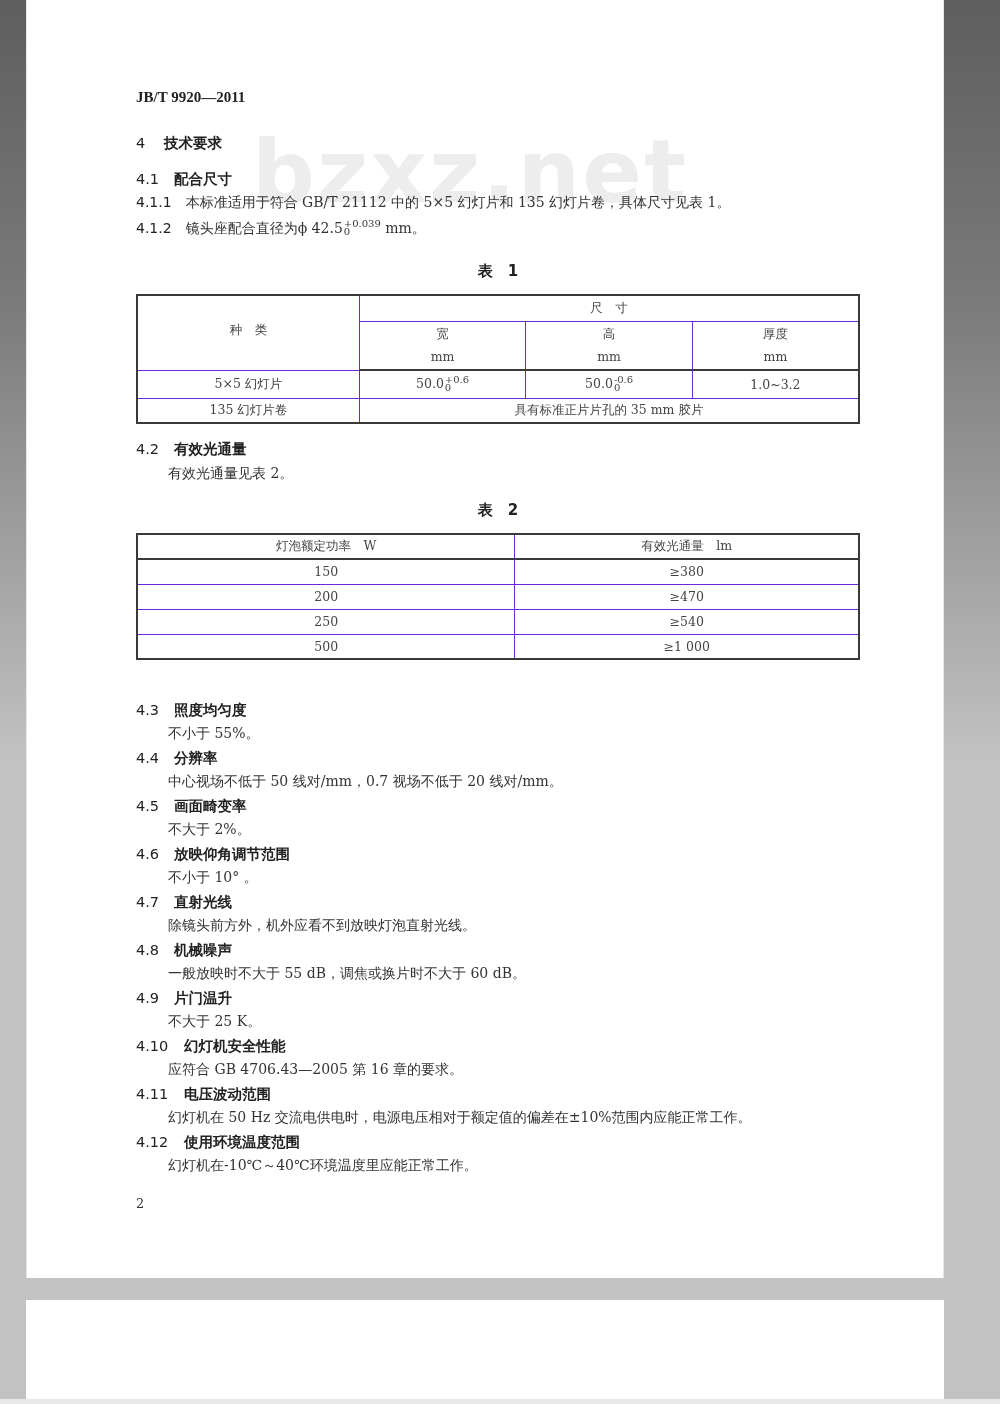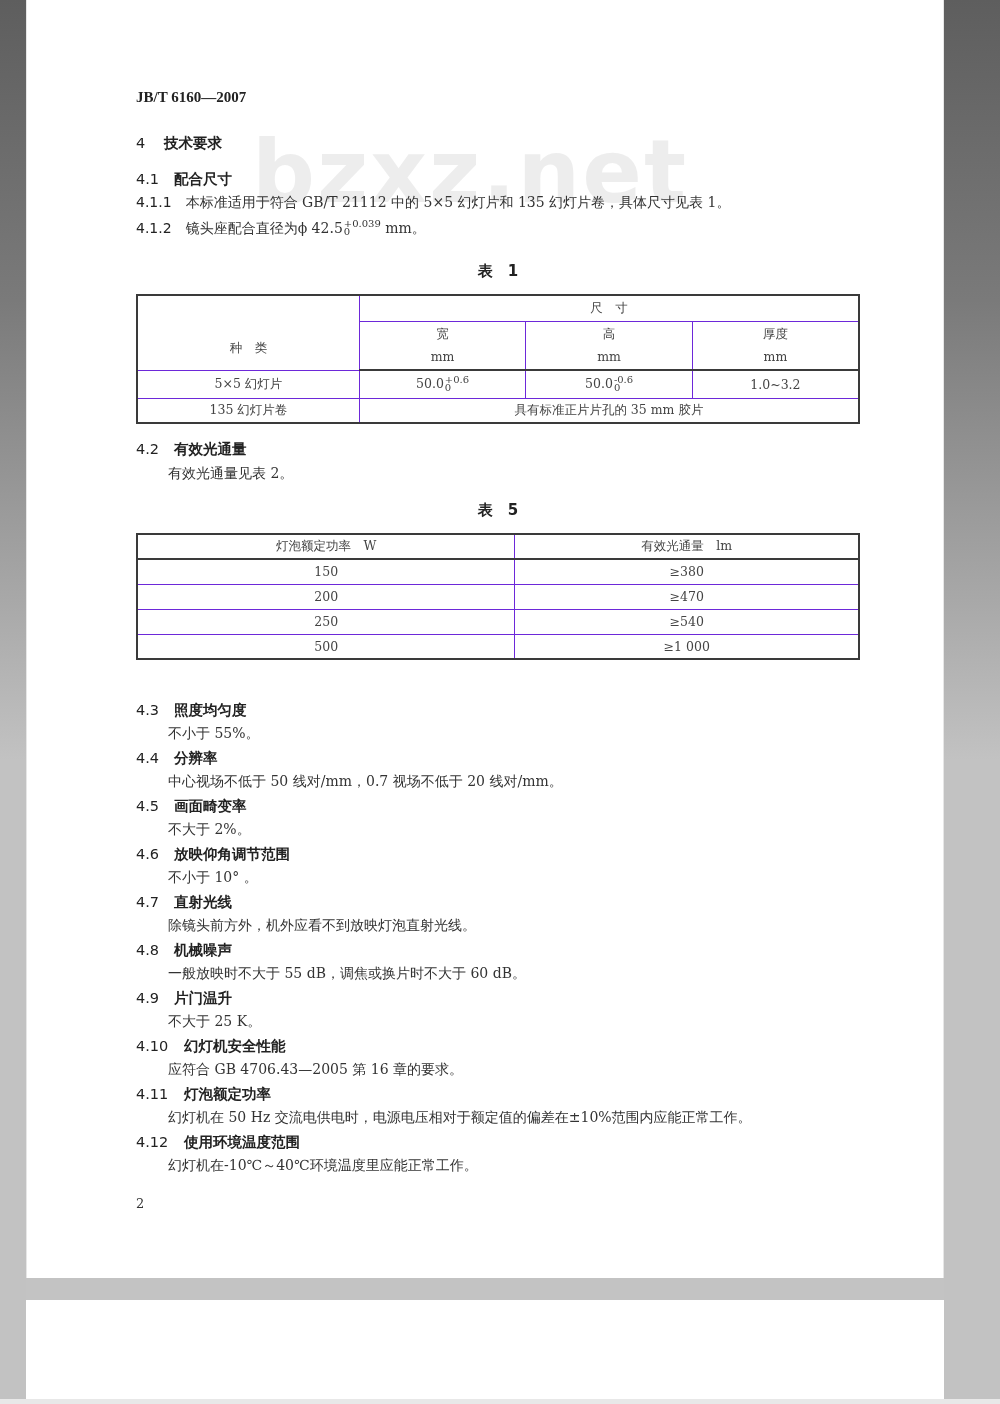--- a/index.html
+++ b/index.html
@@ -55,21 +55,21 @@
 
 <div class="side left"></div>
 <div class="side right"></div>
 
 <div class="page p1">
   <div class="watermark">bzxz.net</div>
 </div>
 <div class="page p2"></div>
 <div class="bottom-strip"></div>
 
-<div class="abs std-code"><b>JB/T 6160—2007</b></div>
+<div class="abs std-code"><b>JB/T 9920—2011</b></div>
 
 <div class="abs h" style="left:136px; top:134px;">
   <span class="num" style="width:28px;">4</span><span>技术要求</span>
 </div>
 <div class="abs h" style="left:136px; top:170px;">
   <span class="num" style="width:38px;">4.1</span><span>配合尺寸</span>
 </div>
 <div class="abs p" style="left:136px; top:194px;">
   <span class="num">4.1.1</span><span>本标准适用于符合 GB/T 21112 中的 5×5 幻灯片和 135 幻灯片卷，具体尺寸见表 1。</span>
 </div>
@@ -80,21 +80,21 @@
 <div class="abs caption" style="left:448px; top:262px;">表　1</div>
 <table class="t t1">
   <colgroup>
       <col style="width:223px">
       <col style="width:167px">
       <col style="width:167px">
       <col style="width:167px">
     </colgroup>
   <tbody>
       <tr style="height:26px;">
-    <td rowspan="2" style="vertical-align:top; padding-top:44px;">种　类</td>
+    <td rowspan="2" style="vertical-align:top; padding-top:26px;">种　类</td>
     <td colspan="3">尺　寸</td>
   </tr>
   <tr class="hdr-bottom" style="height:49px;">
     <td>
           <div>宽</div>
           <div style="margin-top:6px;">mm</div>
         </td>
     <td>
           <div>高</div>
           <div style="margin-top:6px;">mm</div>
@@ -115,21 +115,21 @@
     <td colspan="3">具有标准正片片孔的 35 mm 胶片</td>
   </tr>
 </tbody>
   </table>
 
 <div class="abs h" style="left:136px; top:440px;">
   <span class="num" style="width:38px;">4.2</span><span>有效光通量</span>
 </div>
 <div class="abs p" style="left:168px; top:465px;">有效光通量见表 2。</div>
 
-<div class="abs caption" style="left:448px; top:501px;">表　5</div>
+<div class="abs caption" style="left:448px; top:501px;">表　2</div>
 <table class="t t2">
   <colgroup>
       <col style="width:379px">
       <col style="width:345px">
     </colgroup>
   <tbody>
       <tr class="hdr" style="height:25px;">
     <td>灯泡额定功率　W</td>
     <td>有效光通量　lm</td>
   </tr>
@@ -169,19 +169,19 @@
 
 <div class="abs h" style="left:136px; top:941px;"><span class="num" style="width:38px;">4.8</span><span>机械噪声</span></div>
 <div class="abs p" style="left:168px; top:965px;">一般放映时不大于 55 dB，调焦或换片时不大于 60 dB。</div>
 
 <div class="abs h" style="left:136px; top:989px;"><span class="num" style="width:38px;">4.9</span><span>片门温升</span></div>
 <div class="abs p" style="left:168px; top:1013px;">不大于 25 K。</div>
 
 <div class="abs h" style="left:136px; top:1037px;"><span class="num" style="width:48px;">4.10</span><span>幻灯机安全性能</span></div>
 <div class="abs p" style="left:168px; top:1061px;">应符合 GB 4706.43—2005 第 16 章的要求。</div>
 
-<div class="abs h" style="left:136px; top:1085px;"><span class="num" style="width:48px;">4.11</span><span>灯泡额定功率</span></div>
+<div class="abs h" style="left:136px; top:1085px;"><span class="num" style="width:48px;">4.11</span><span>电压波动范围</span></div>
 <div class="abs p" style="left:168px; top:1109px;">幻灯机在 50 Hz 交流电供电时，电源电压相对于额定值的偏差在±10%范围内应能正常工作。</div>
 
 <div class="abs h" style="left:136px; top:1133px;"><span class="num" style="width:48px;">4.12</span><span>使用环境温度范围</span></div>
 <div class="abs p" style="left:168px; top:1157px;">幻灯机在-10℃～40℃环境温度里应能正常工作。</div>
 
 <div class="abs pageno">2</div>
 
 </body></html>

